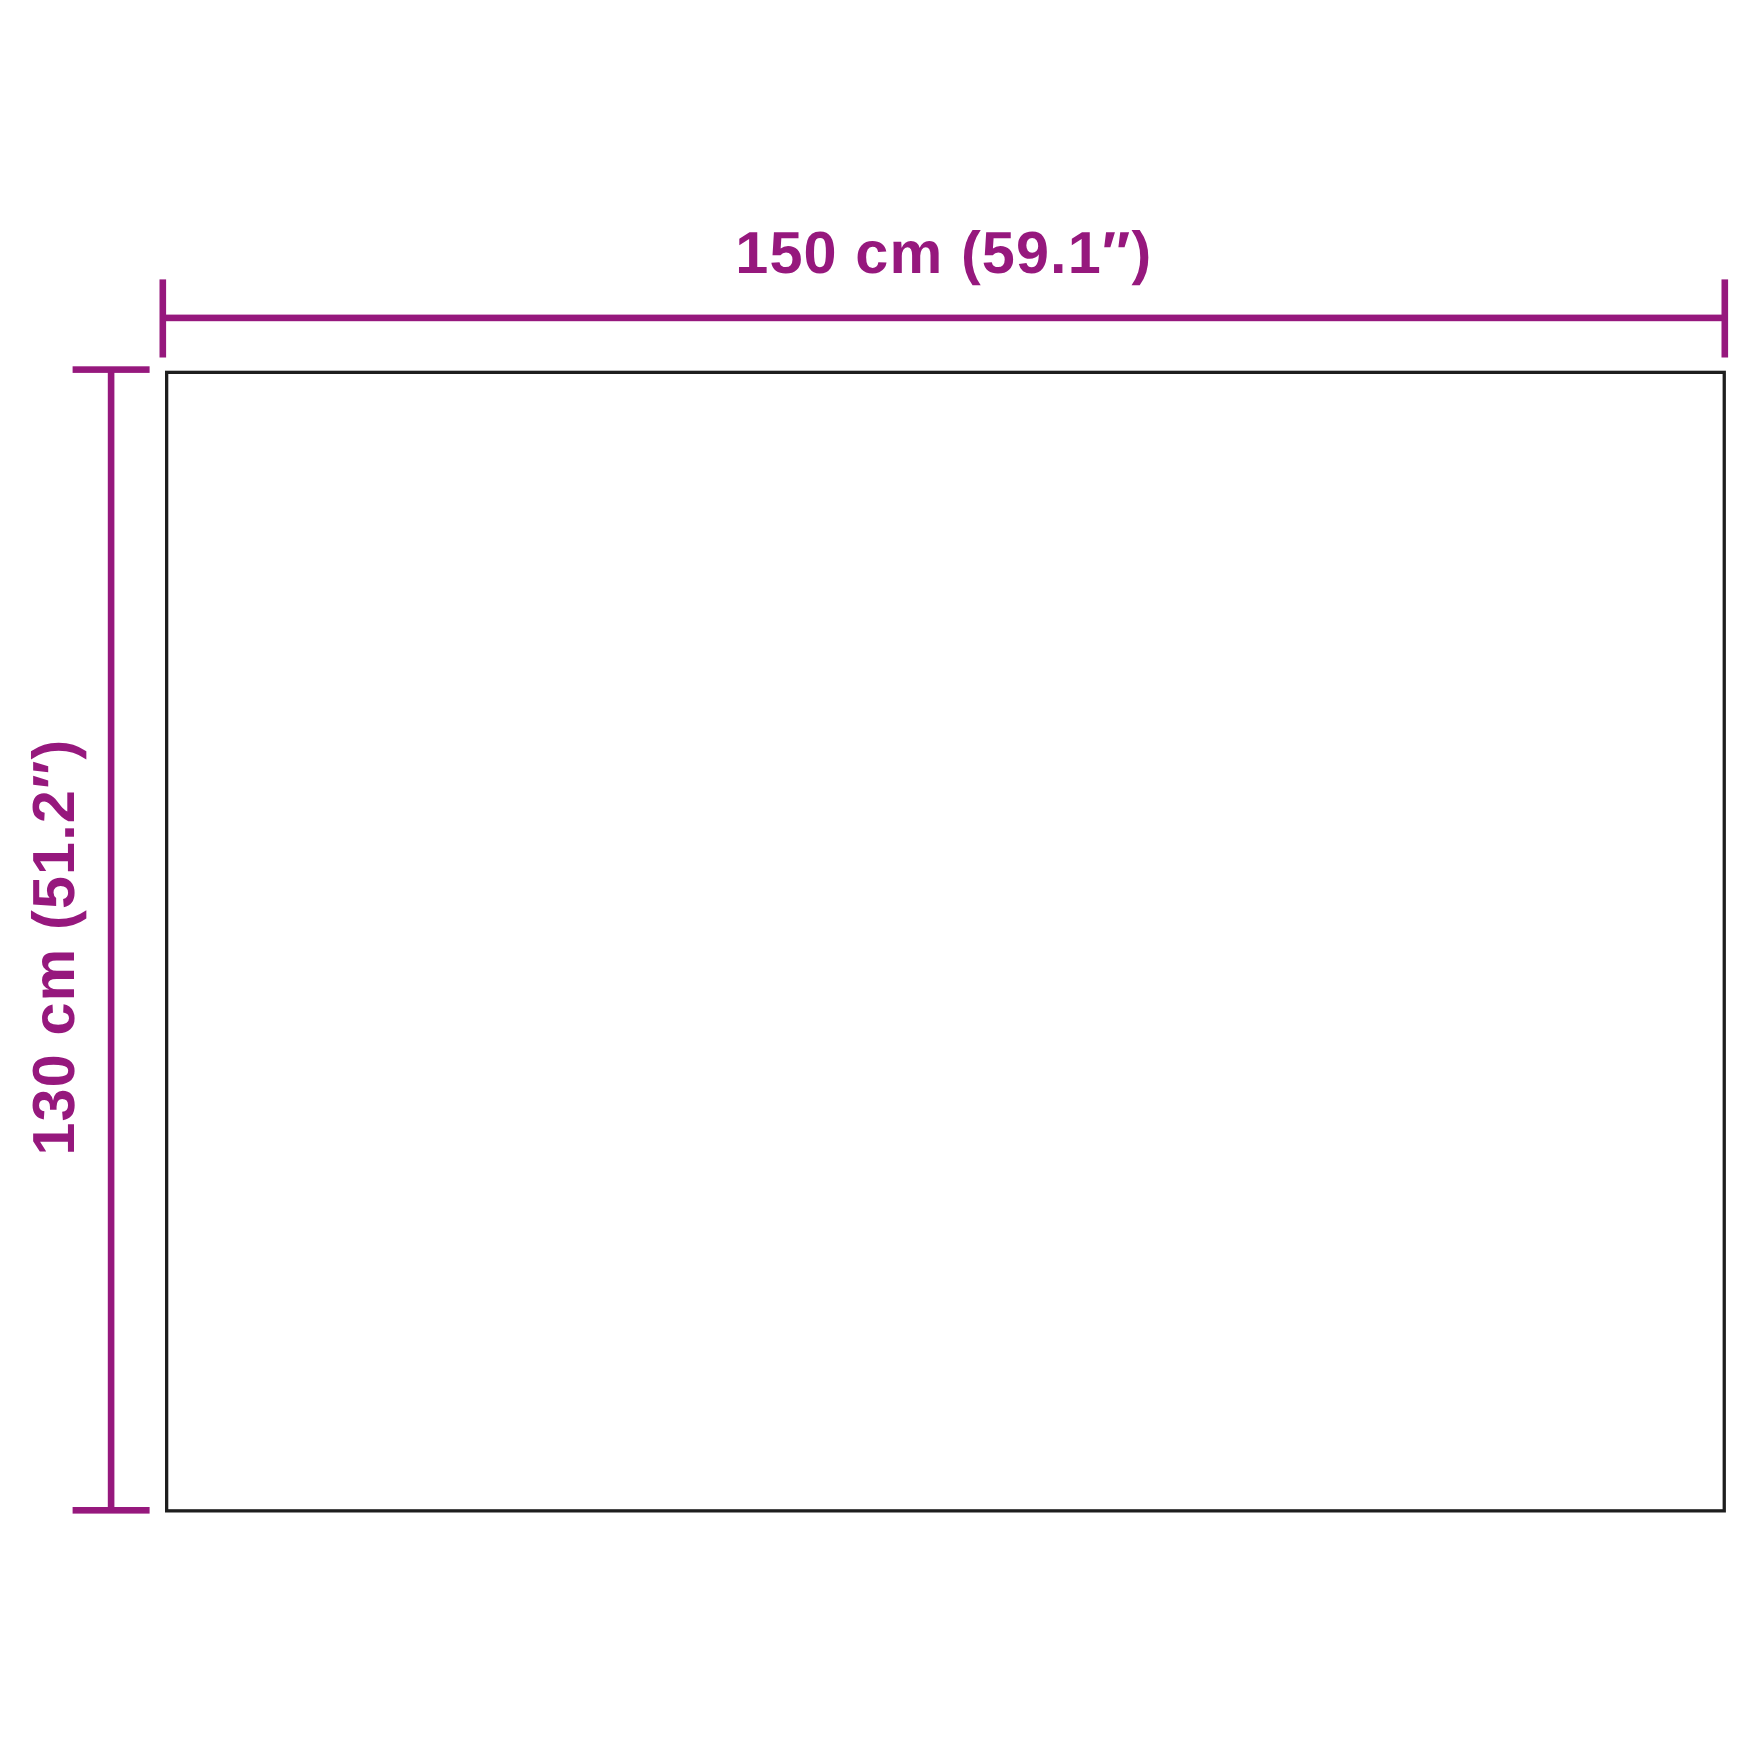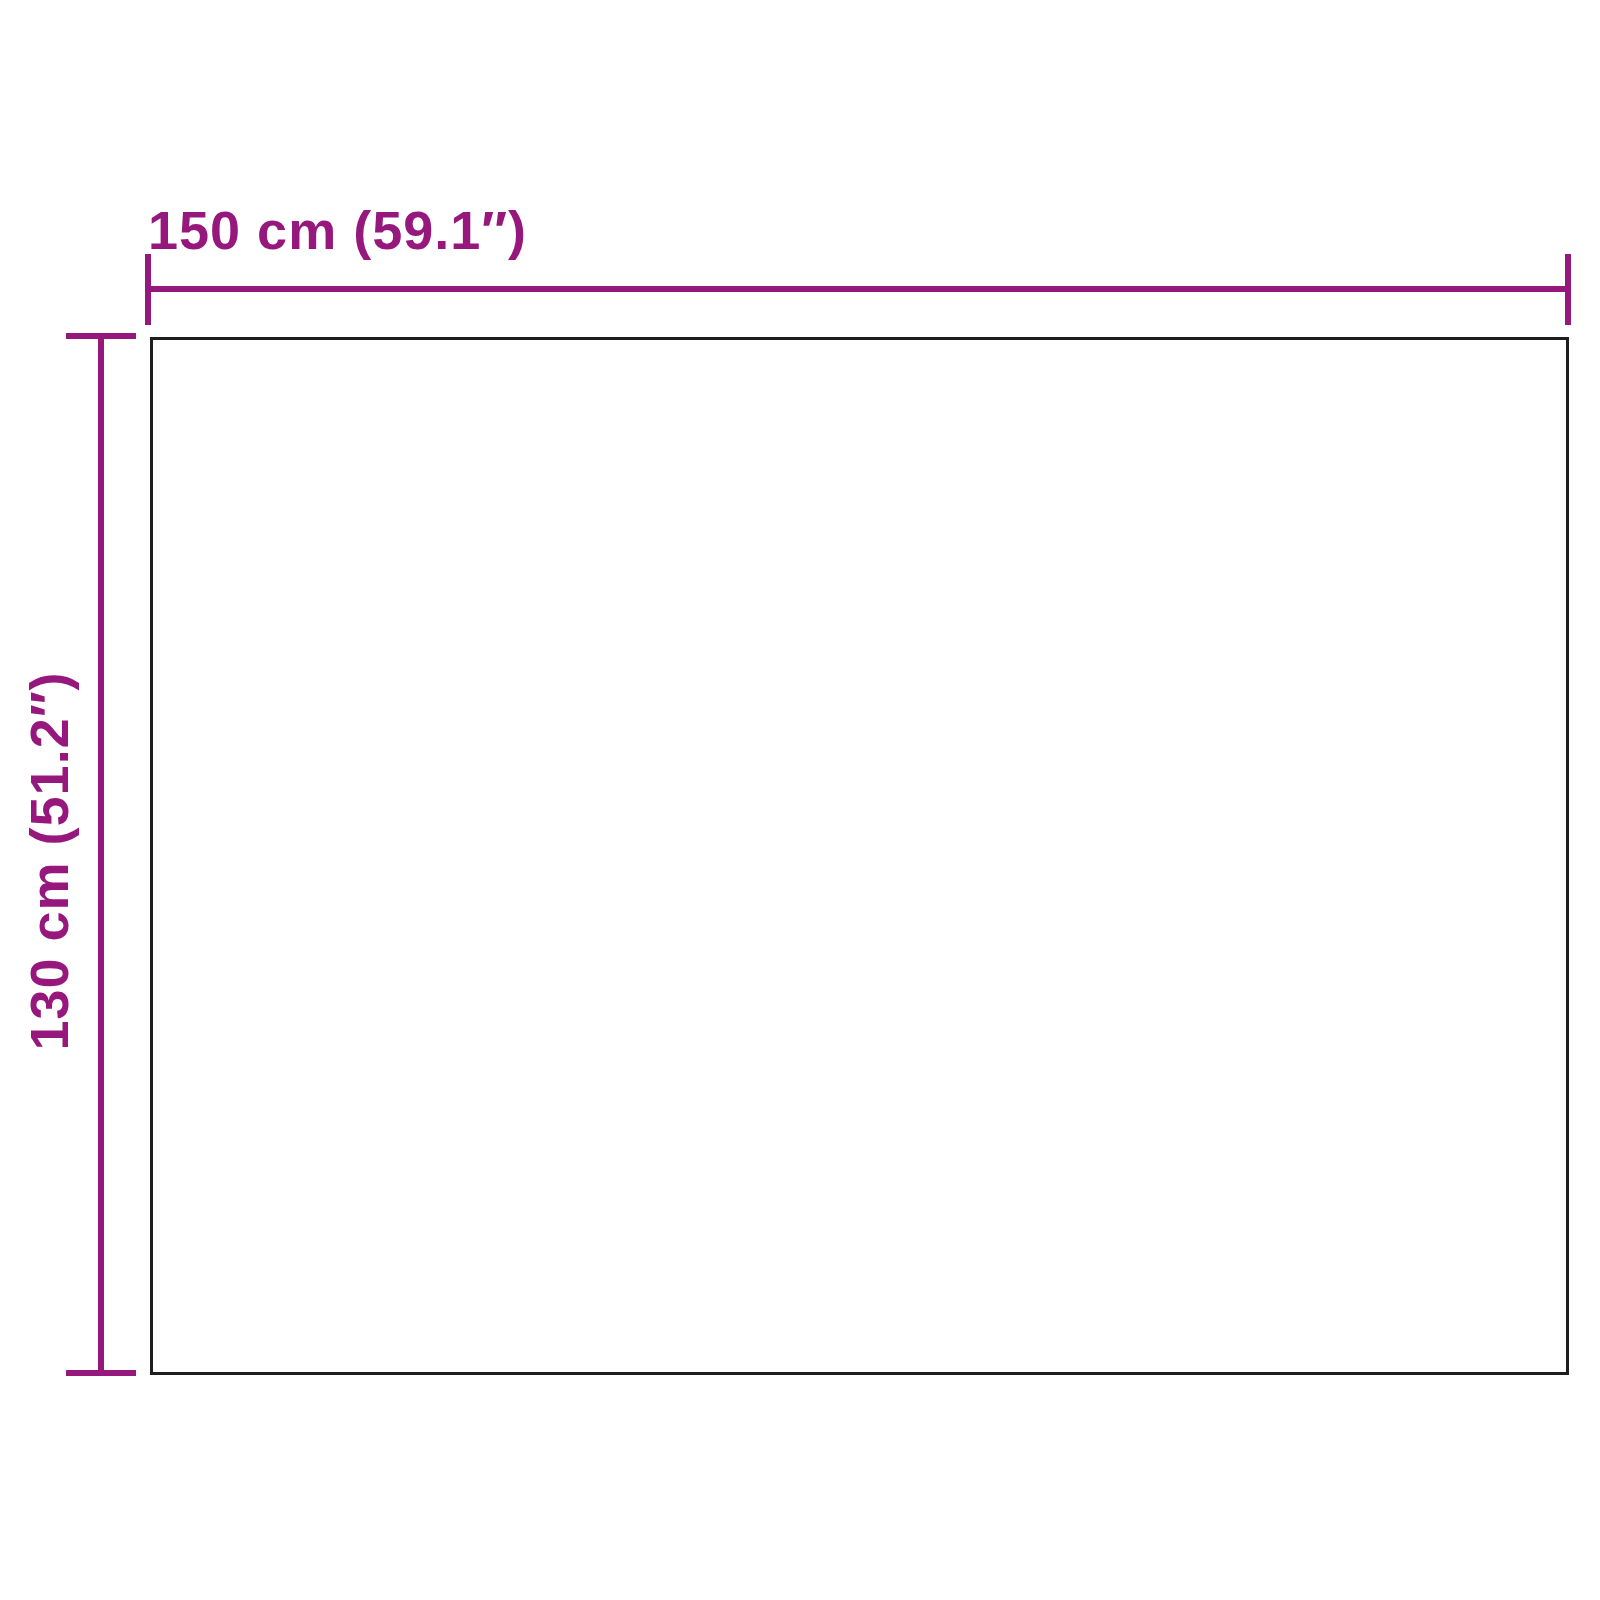--- a/index.html
+++ b/index.html
@@ -51,20 +51,21 @@
     font-size: 54px;
     font-weight: bold;
     line-height: 1;
     white-space: nowrap;
     letter-spacing: 1px;
   }
   .width-label {
     left: 148px;
     top: 203px;
     width: 1420px;
+    text-align: center;
   }
   .height-label {
     left: 49px;
     top: 861px;
     transform: translate(-50%, -50%) rotate(-90deg);
     transform-origin: center center;
   }
 </style>
 </head>
 <body>

